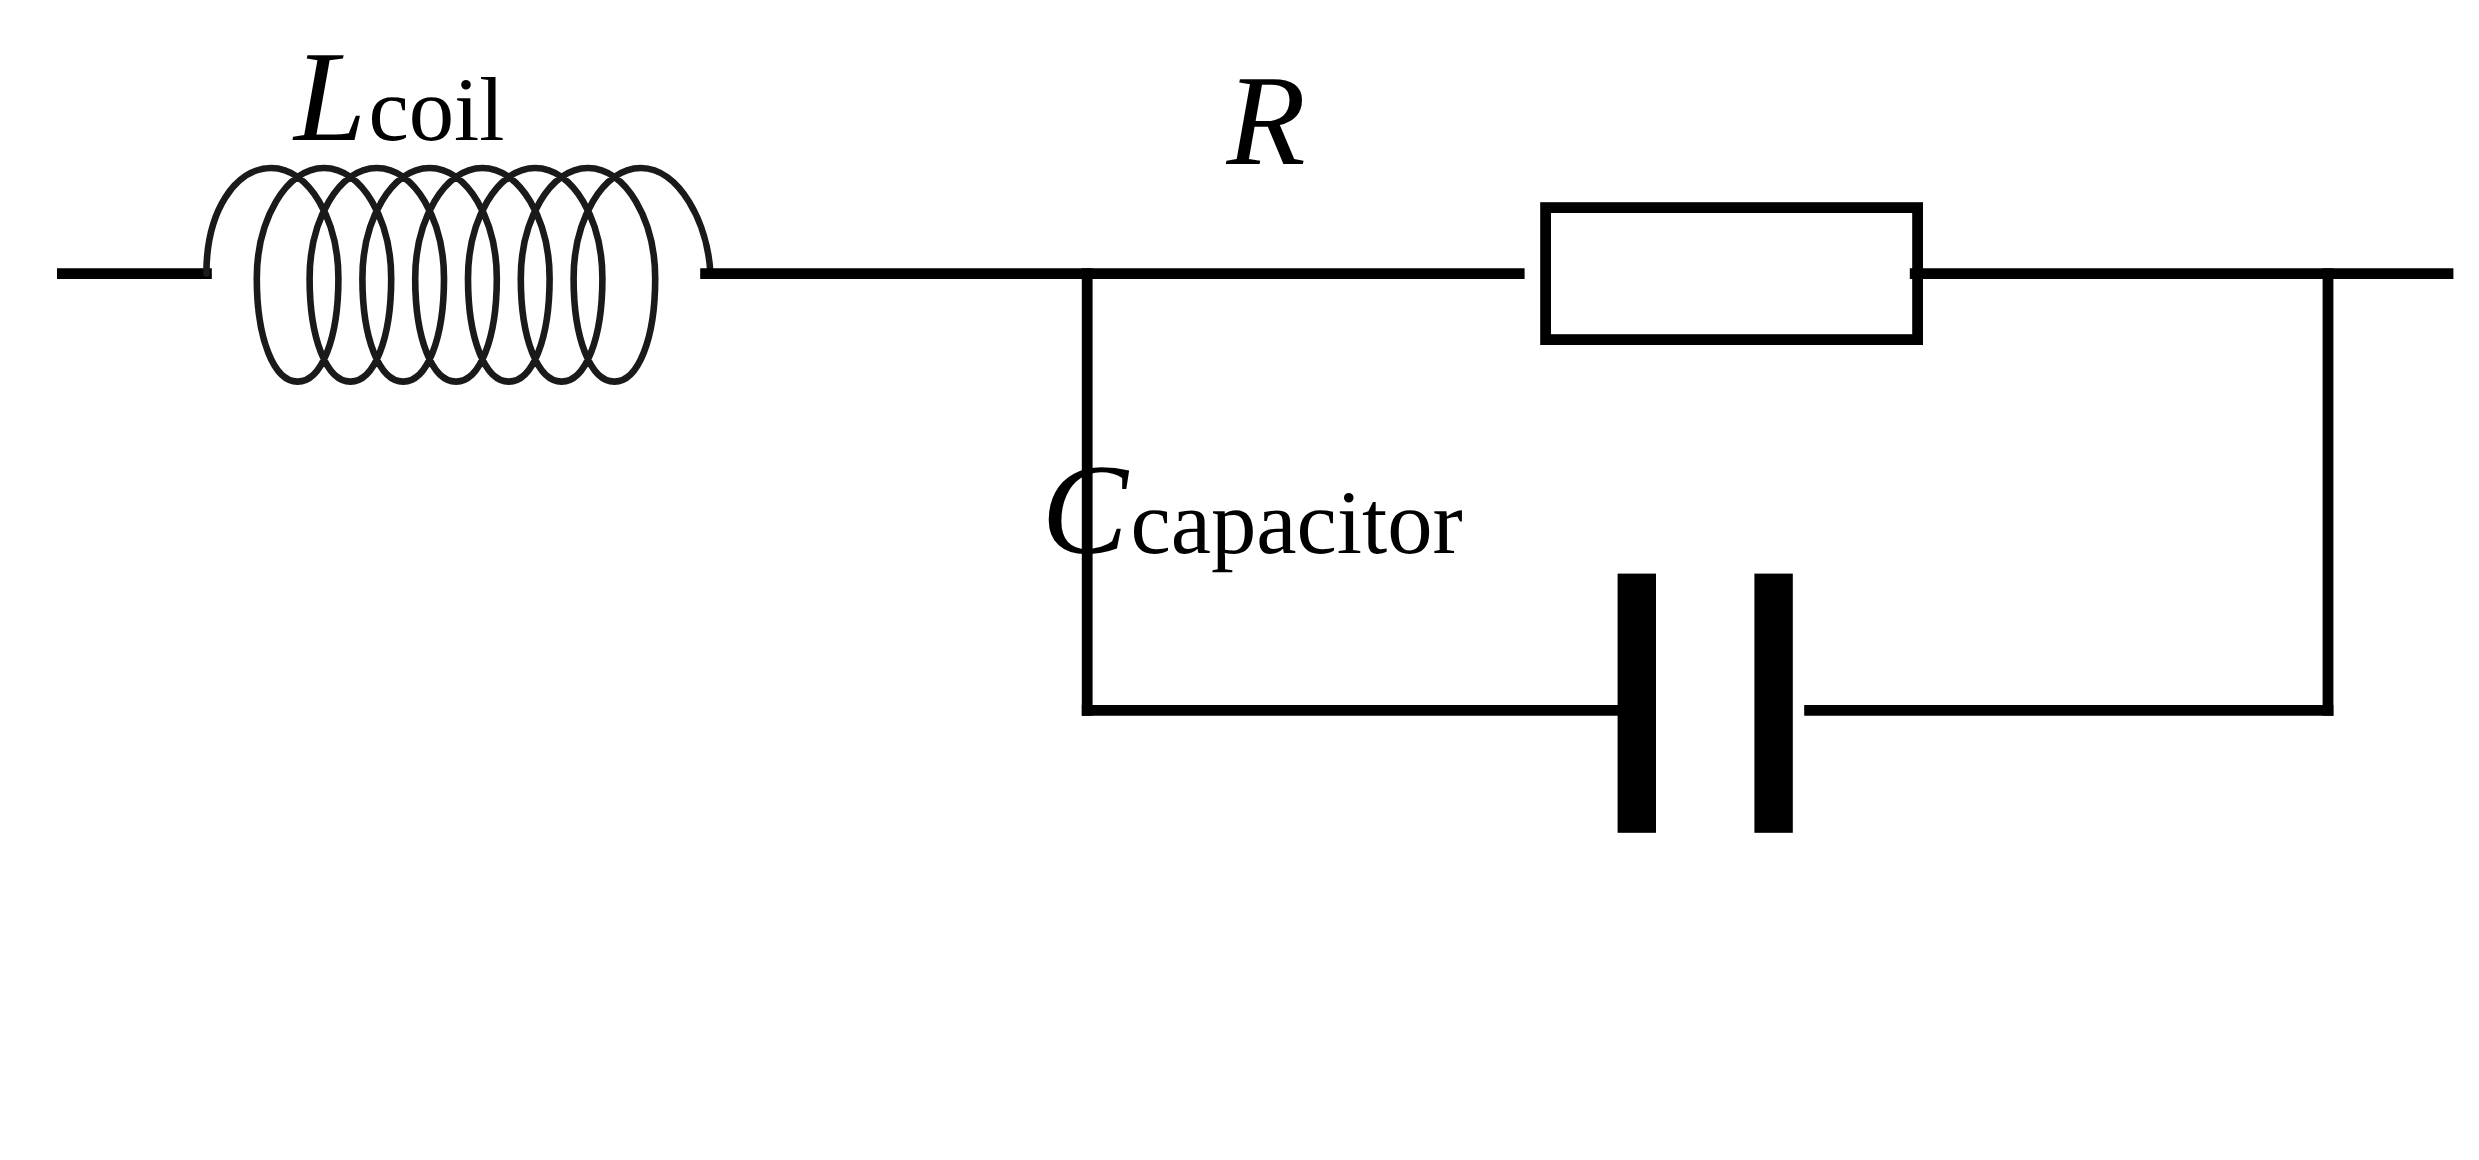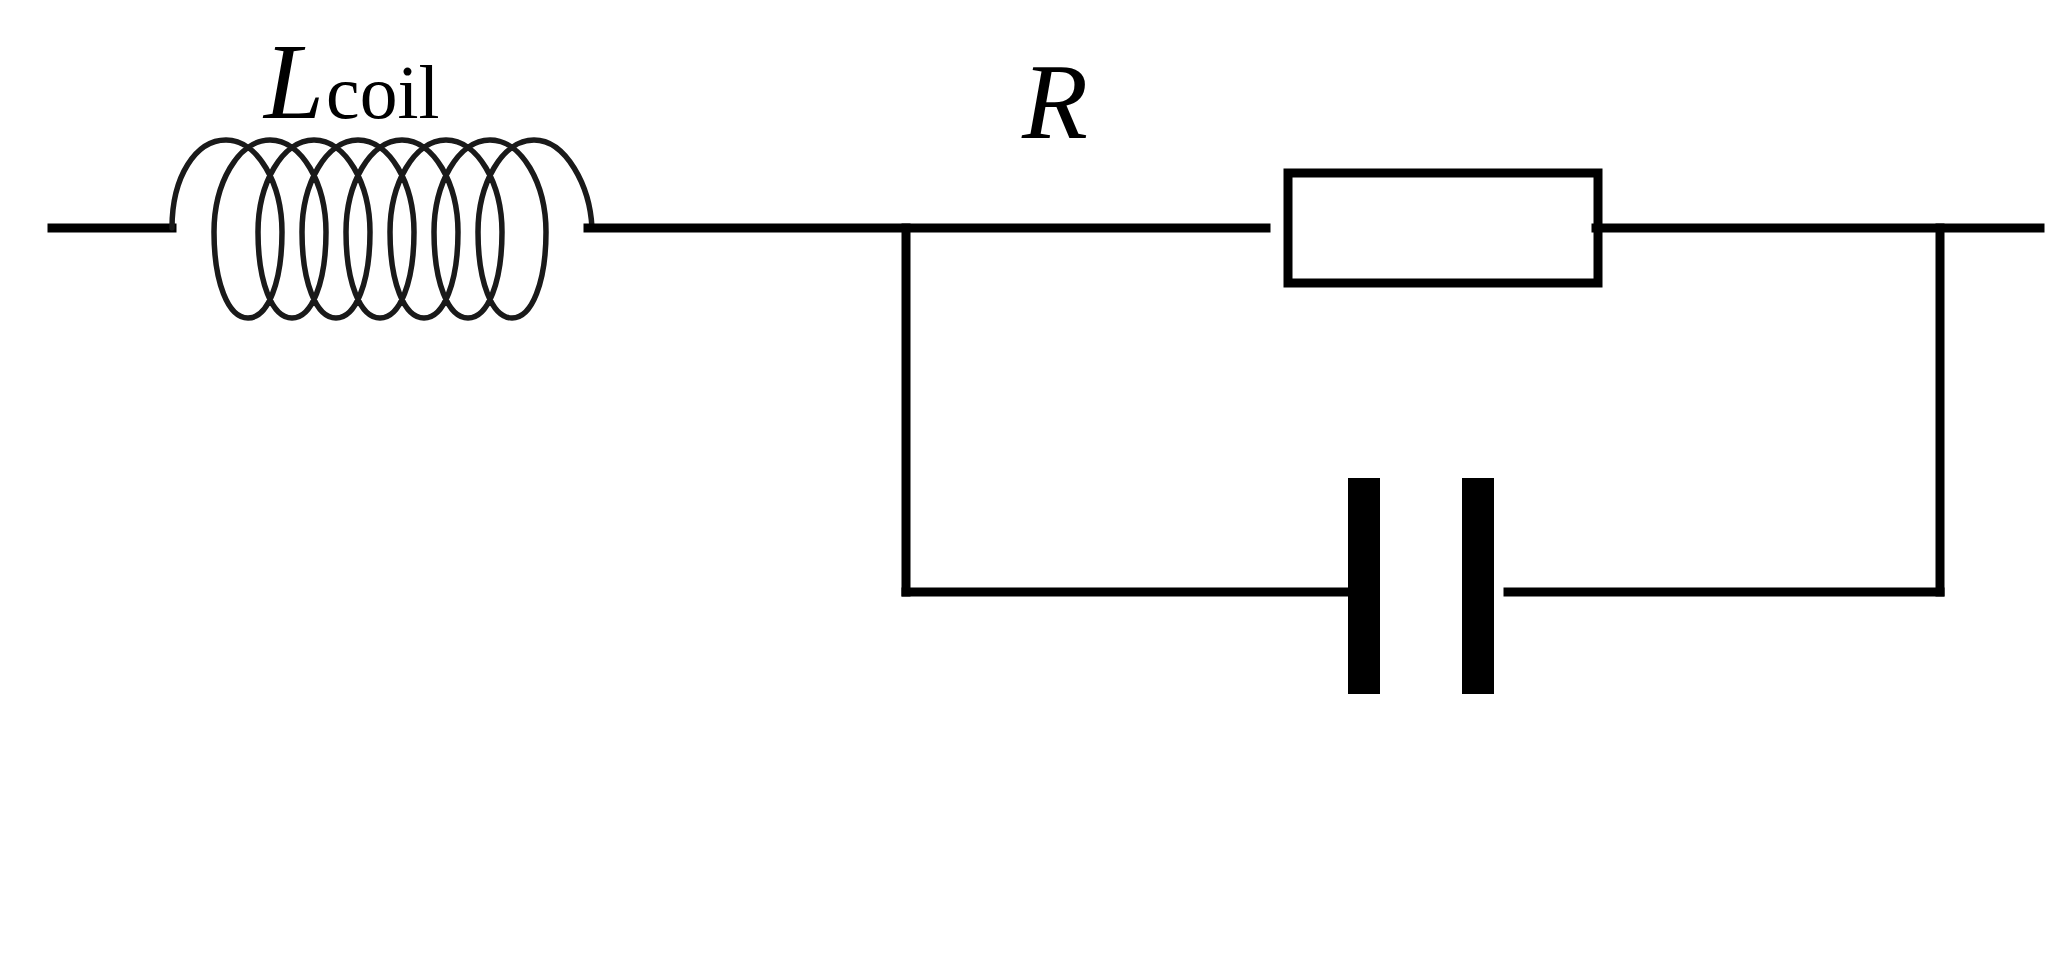--- a/index.html
+++ b/index.html
@@ -62,21 +62,21 @@
     font-style: italic;
     font-family: "Liberation Serif", "DejaVu Serif", serif;
   }
   .label .sub {
     font-style: normal;
     font-size: 0.70em;
     vertical-align: baseline;
     padding-left: 2px;
   }
   #label-inductor {
-    left: 264px;
+    left: 245px;
     top: 28px;
     font-size: 108px;
   }
   #label-resistor {
     left: 1022px;
     top: 48px;
     font-size: 108px;
   }
   #label-capacitor {
     left: 868px;
@@ -150,14 +150,17 @@
   </svg>
 
   <div class="label" id="label-inductor">
     <span class="sym">L</span><span class="sub">coil</span>
   </div>
 
   <div class="label" id="label-resistor">
     <span class="sym">R</span><span class="sub"></span>
   </div>
 
+  <div class="label" id="label-capacitor">
+    <span class="sym">C</span><span class="sub">capacitor</span>
+  </div>
 
 </div>
 
 </body></html>

